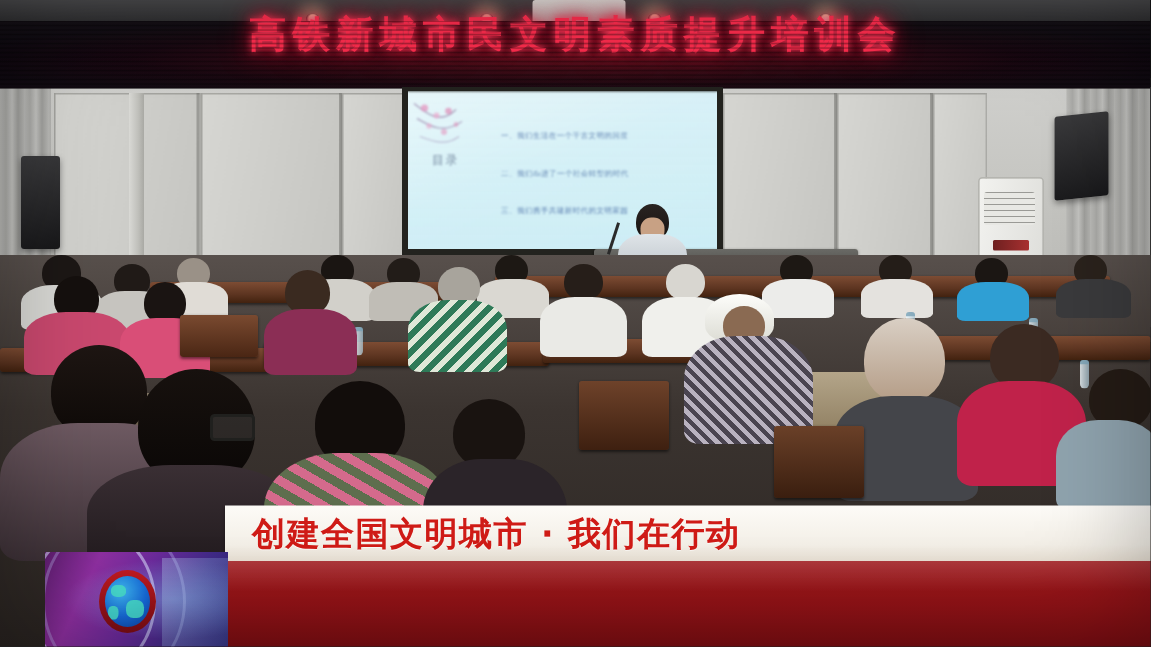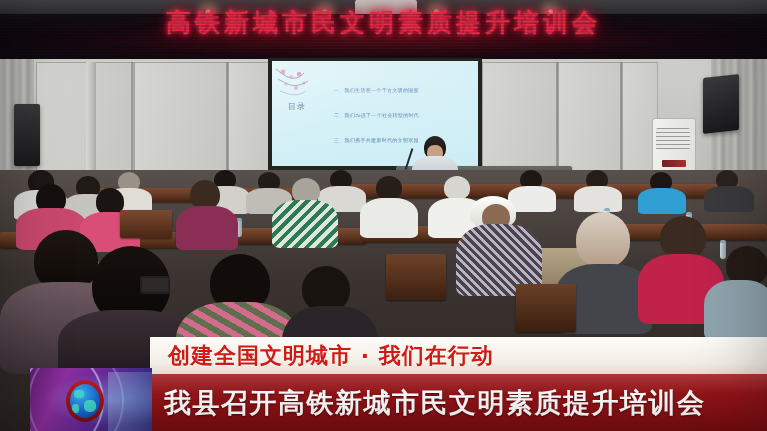--- a/index.html
+++ b/index.html
@@ -432,21 +432,20 @@
     <div class="desk" style="left:120px;top:40px;width:52px;height:28px;background:linear-gradient(180deg,#7a4a30,#4a2614);"></div>
     <div class="desk" style="left:386px;top:84px;width:60px;height:46px;background:linear-gradient(180deg,#6e422a,#3e2010);"></div>
     <div class="desk" style="left:516px;top:114px;width:60px;height:48px;background:linear-gradient(180deg,#6a4028,#3a1e0f);"></div>
   </div>
 
   <div class="band-top"></div>
   <div class="band-top-text">创建全国文明城市 · 我们在行动</div>
 
   <div class="band-bottom"></div>
   <div class="band-bottom-sheen"></div>
-  <div class="band-bottom-text">我县召开高铁新城市民文明素质提升培训会</div>
 
   <div class="logo">
     <div class="logo-arc" style="left:-10px;top:-16px;width:80px;height:94px;"></div>
     <div class="logo-arc" style="left:-2px;top:-22px;width:92px;height:106px;border-color:rgba(200,210,255,.3);"></div>
     <div class="logo-side"></div>
     <div class="logo-globe-ring"></div>
     <div class="logo-globe">
       <div class="logo-cont" style="left:4px;top:6px;width:10px;height:8px;"></div>
       <div class="logo-cont" style="left:14px;top:16px;width:12px;height:12px;"></div>
       <div class="logo-cont" style="left:2px;top:20px;width:7px;height:9px;"></div>

